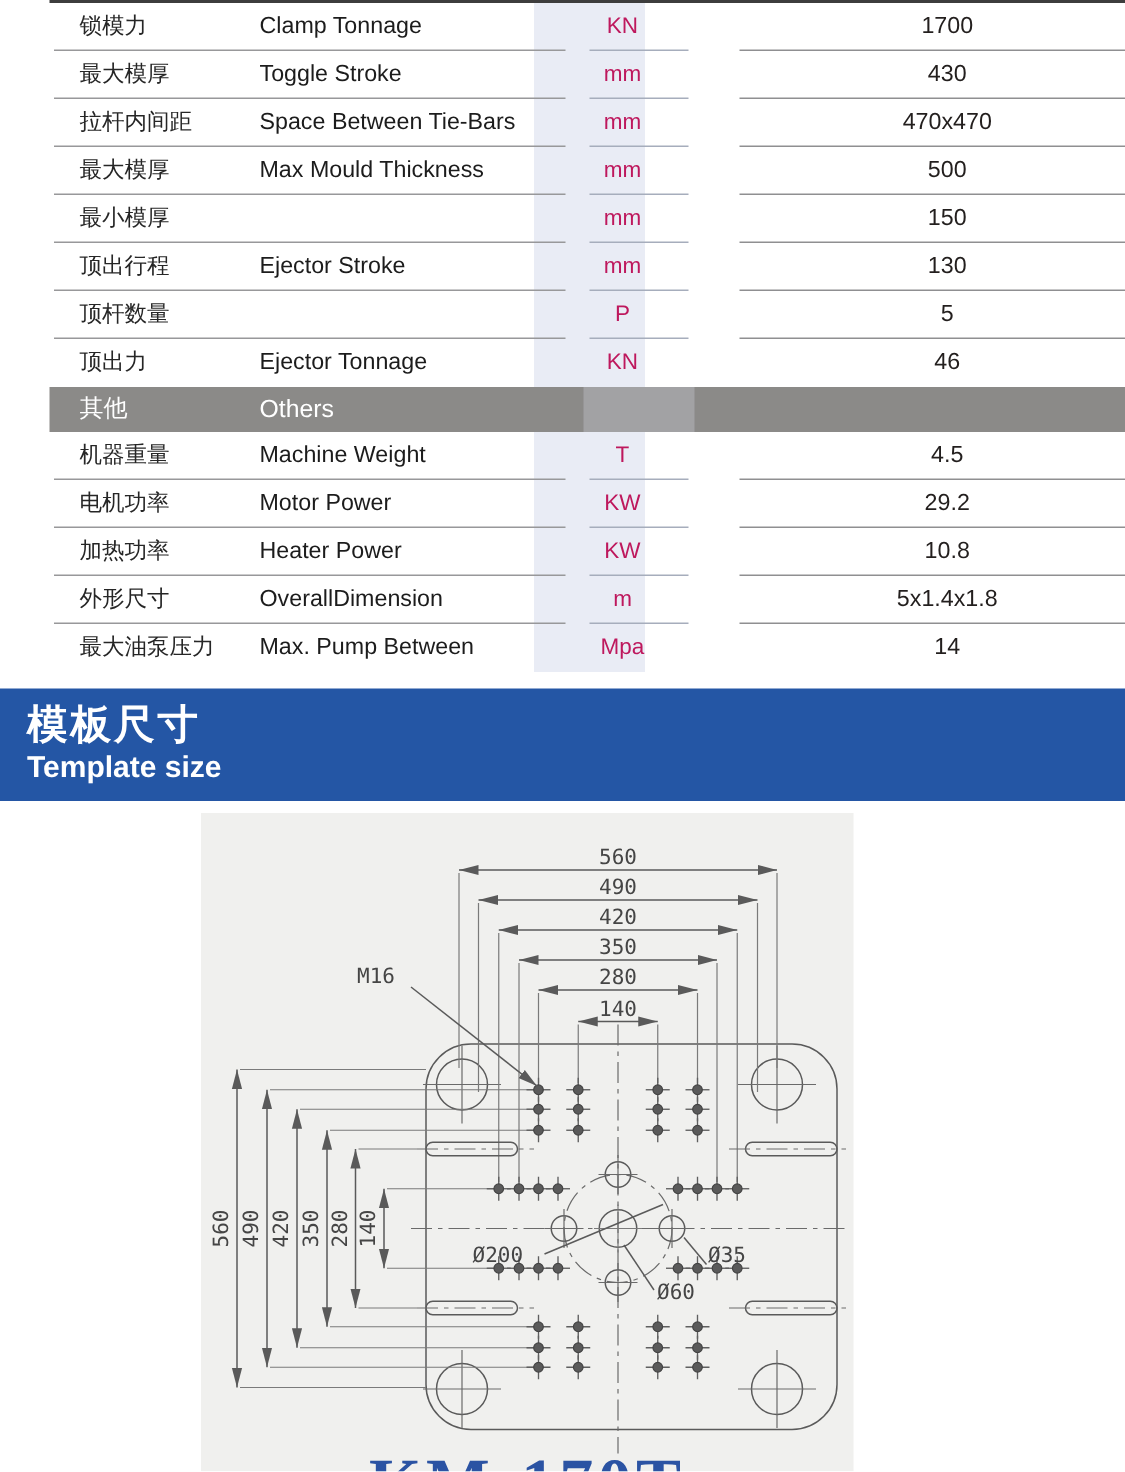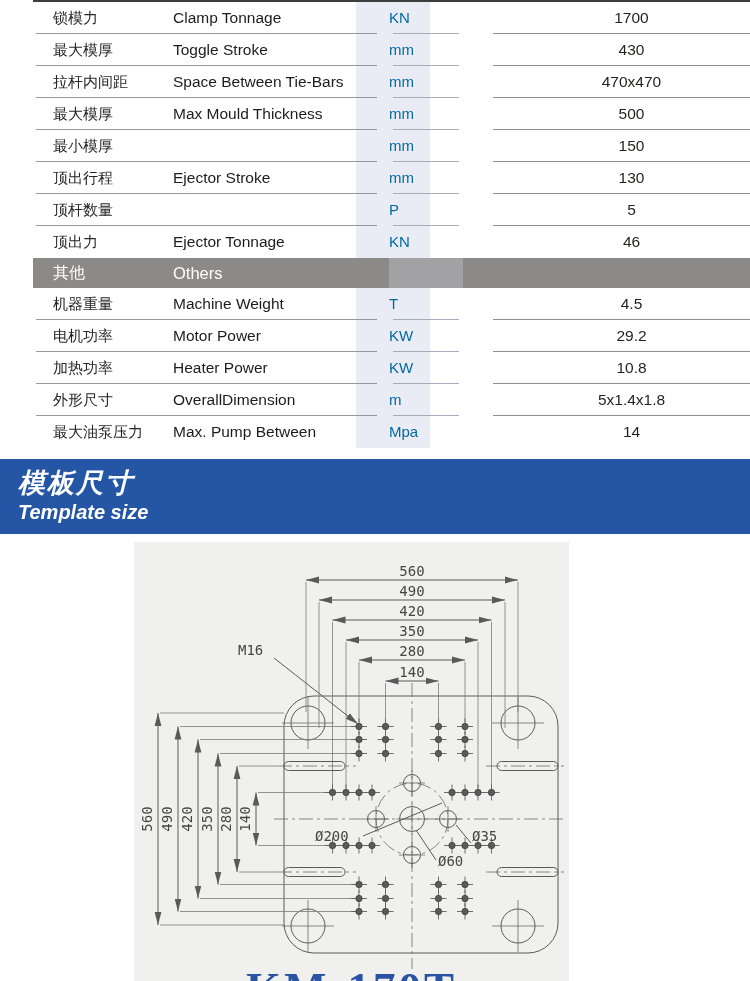--- a/index.html
+++ b/index.html
@@ -9,33 +9,33 @@
     background:#fff; font-family:"Liberation Sans", sans-serif; color:#222;
   }
   
   .spec-table { position:relative; width:750px;padding-left:33px; }
   .top-border { height:2px; background:#3d3d3d; }
   .unit-col-bg { position:absolute; left:356px; top:2px; width:74px; height:446px; background:#e9ecf5; }
   .srow { position:relative; height:32px; }
   .cell { position:absolute; top:0; height:32px; line-height:32px; white-space:nowrap; }
   .cn   { left:20px;  font-size:15px;  color:#262626; }
   .en   { left:140px; font-size:15.5px; color:#1c1c1c; }
-  .unit { left:356px; width:52px; text-align:left; font-size:15px; color:#0369a1; }
+  .unit { left:356px; width:52px; text-align:center; font-size:15px; color:#be185d; }
   .val  { left:460px; width:277px; text-align:center; font-size:15.5px; color:#231f1e; }
   .sep  { position:absolute; bottom:0; height:1px; background:#98989a; }
   .sep-l { left:3px;   width:341px; }
   .sep-r { left:460px; width:277px; background:#8f8f91; }
   .sep-u { left:360px; width:66px;  background:#a6adbc; }
   .section-band { position:relative; height:30px; background:#8b8a88; color:#fff; }
   .section-band .cell { height:16px; line-height:30px; }
   .section-band .cn { font-size:16px; color:#fff; }
   .section-band .en { font-size:16.5px; color:#fff; }
   .band-tint { position:absolute; left:356px; top:0; width:74px; height:100%; background:rgba(233,237,246,.25); }
   
-  .banner { margin-top:11px; width:750px; height:75px; background:#2456a5; color:#fff; padding:8px 0 0 18px;font-style:italic; }
+  .banner { margin-top:11px; width:750px; height:75px; background:#2456a5; color:#fff; padding:8px 0 0 18px; }
   .banner-cn { font-size:27px; font-weight:bold; letter-spacing:2px; line-height:32px; }
   .banner-en { font-size:20px; font-weight:bold; line-height:26px; }
   
   .panel { position:absolute; left:134px; top:542px; width:435px; height:439px; background:#f0f0ee; }
   svg .ln   { stroke:#5a5a5a; stroke-width:1; fill:none; }
   svg .thin { stroke:#7a7a7a; stroke-width:0.8; fill:none; }
   svg .dim  { stroke:#5a5a5a; stroke-width:1; fill:none;
               marker-start:url(#arw); marker-end:url(#arw); }
   svg .cl   { stroke:#6a6a6a; stroke-width:0.8; fill:none; stroke-dasharray:14 4 3 4; }
   svg .dimtxt { font-family:"DejaVu Sans Mono", monospace; font-size:14px; fill:#454545; }

